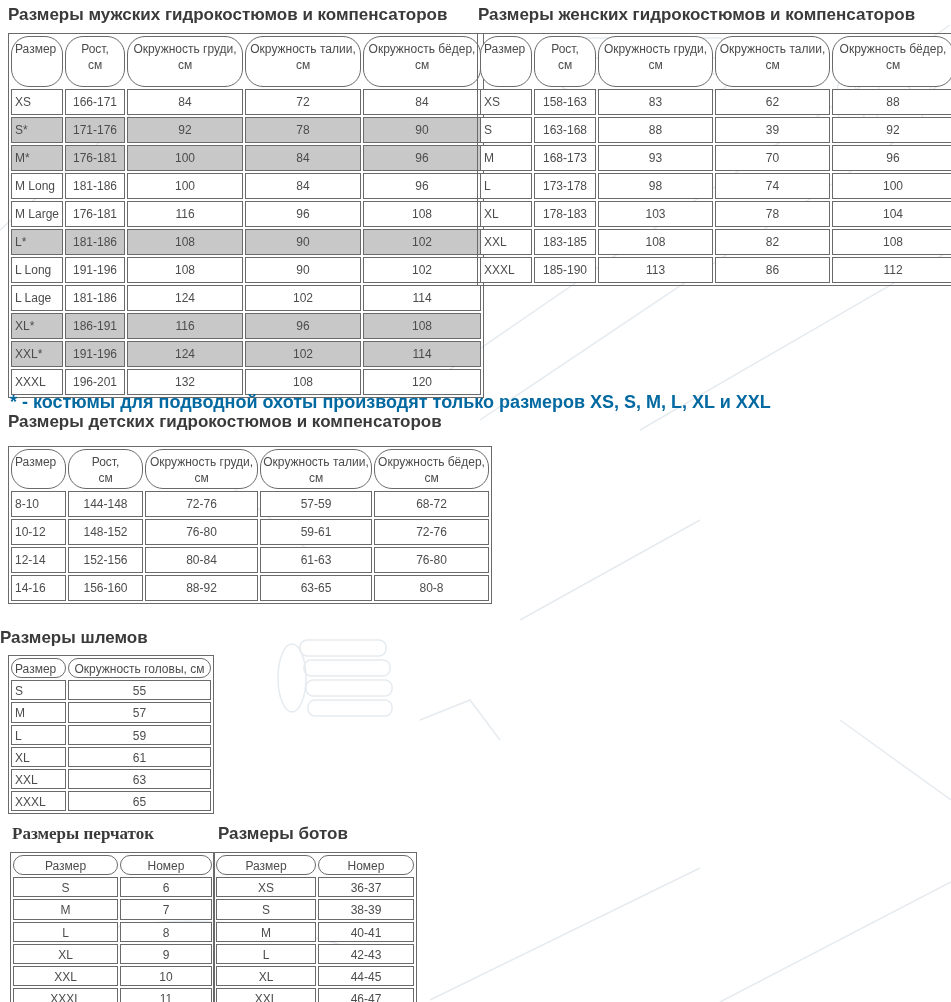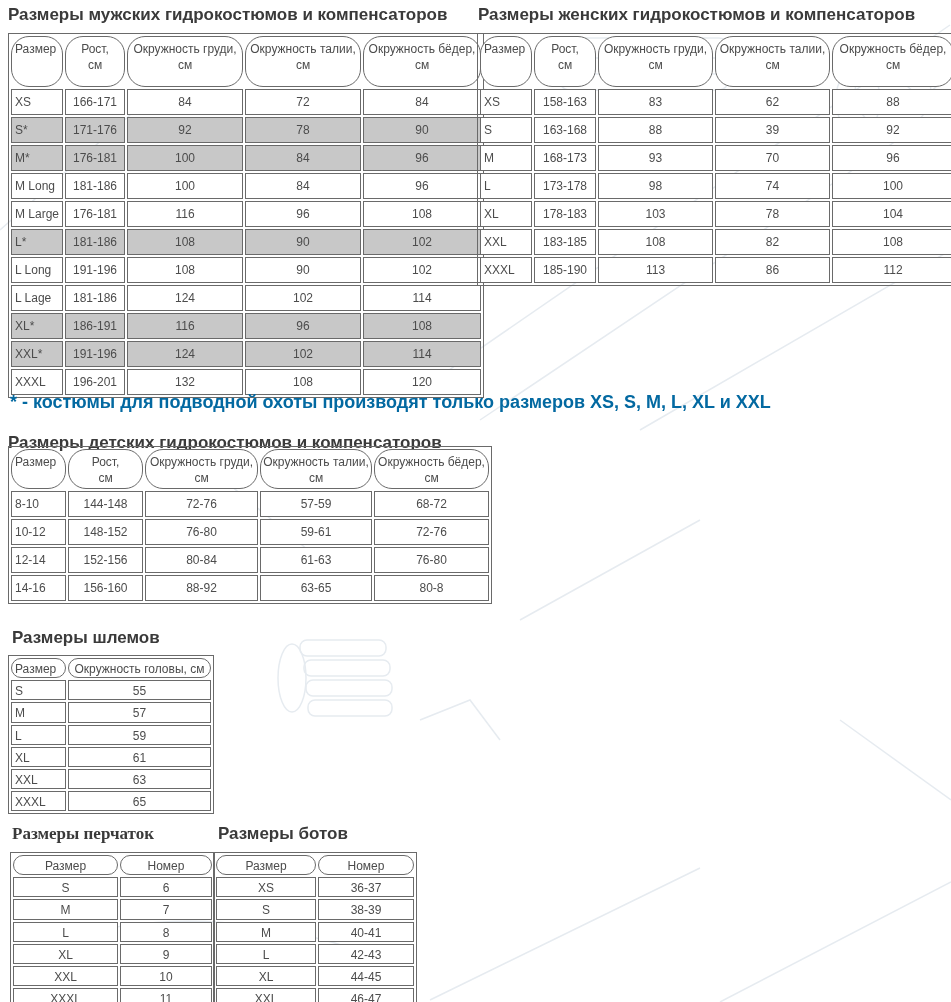--- a/index.html
+++ b/index.html
@@ -8,22 +8,22 @@
     background:#ffffff; font-family:"Liberation Sans", sans-serif;
   }
   .watermark { position:absolute; left:0; top:0; pointer-events:none; }
 
   .title {
     position:absolute; margin:0; font-size:17px; font-weight:bold;
     color:#3a3a3a; white-space:nowrap;
   }
   .t-men      { left:8px;   top:5px; }
   .t-women    { left:478px; top:5px; }
-  .t-children { left:8px;   top:433px;text-align:right; }
-  .t-helmets  { left:12px;   top:628px; }
+  .t-children { left:8px;   top:412px;text-align:right; }
+  .t-helmets  { left:0;   top:628px; }
   .t-gloves   { left:12px;  top:824px;font-family:Liberation Serif, serif; }
   .t-boots    { left:218px; top:824px; }
 
   table.sizes-table {
     position:absolute; border-collapse:separate; border-spacing:2px;
     border:1px solid #6a6a6a; table-layout:fixed; background:transparent;
   }
   .sizes-table th, .sizes-table td {
     border:1px solid #6a6a6a; color:#4c4c4c; font-size:12px;
     background:#fff; overflow:hidden; line-height:1.35;

